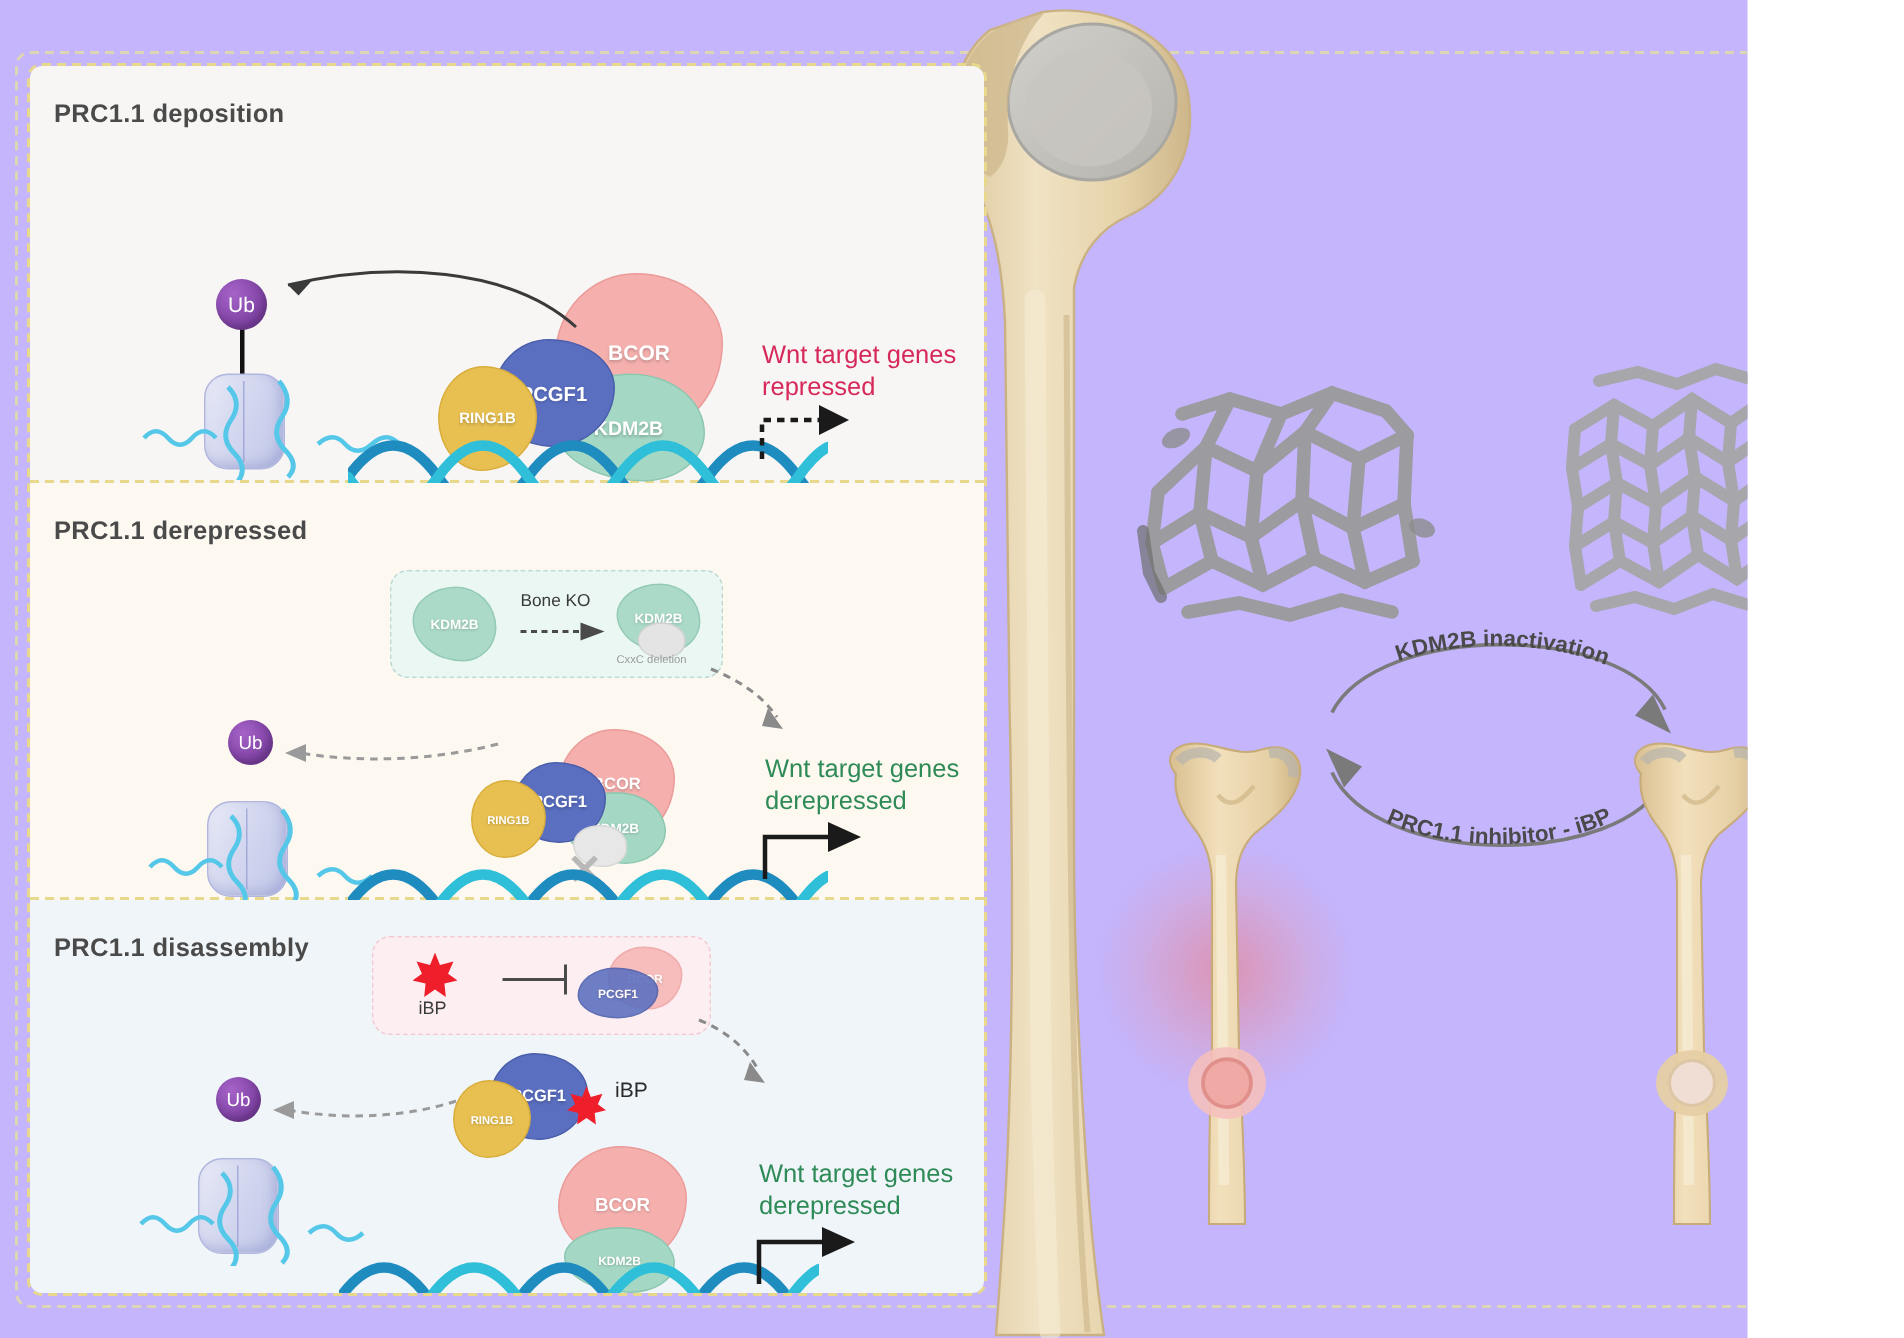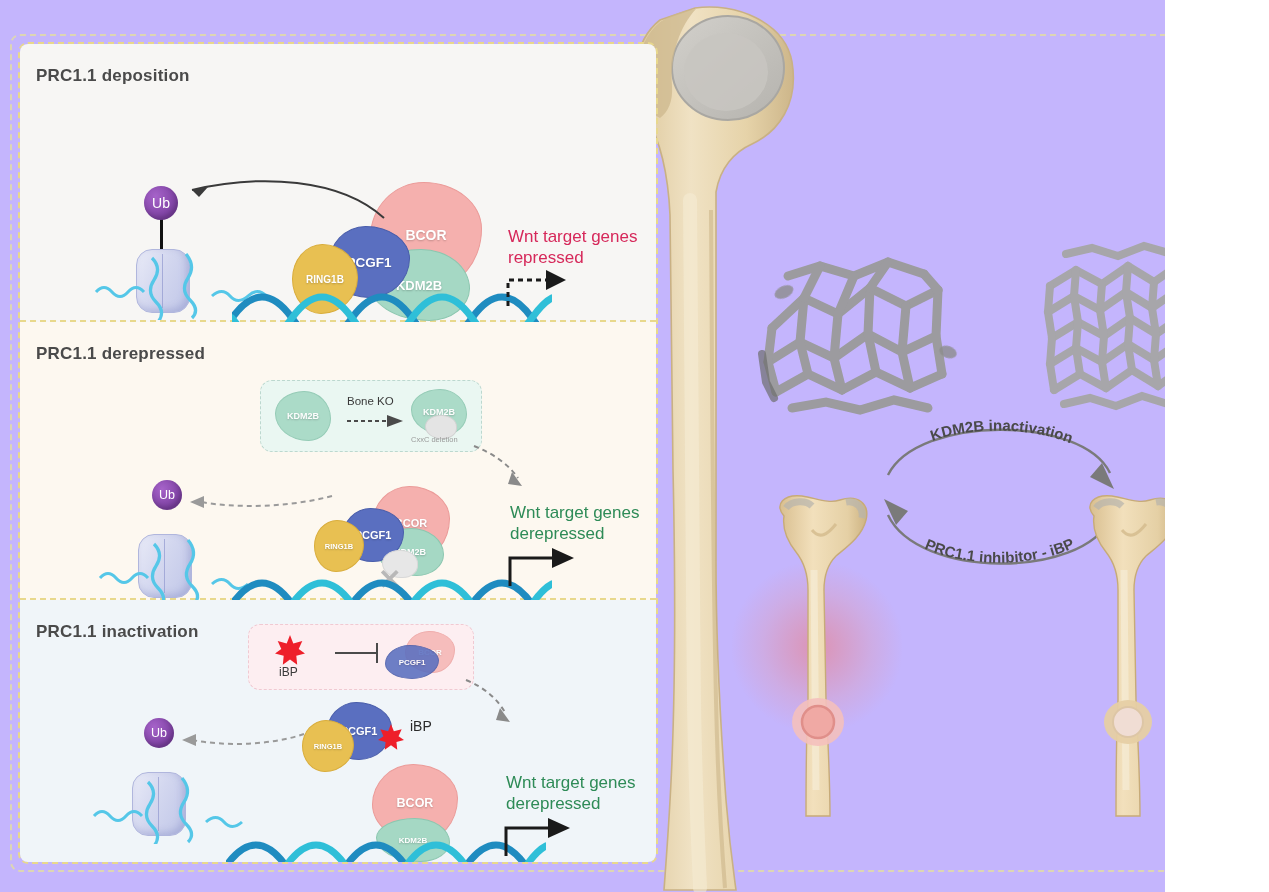--- a/index.html
+++ b/index.html
@@ -292,21 +292,21 @@
         <span>Wnt target genes</span><br>
         <span>derepressed</span>
       </div>
       <svg style="position:absolute; left:484px; top:214px; width:86px; height:54px;" viewBox="0 0 86 54">
         <path d="M6 50 L6 22 L50 22" stroke="#1a1a1a" stroke-width="3" fill="none"></path>
         <path d="M48 12 L70 22 L48 32 Z" fill="#1a1a1a"></path>
       </svg>
     </div>
 
     <div class="panel" id="panel-3">
-      <div class="panel-title">PRC1.1 inactivation</div>
+      <div class="panel-title">PRC1.1 disassembly</div>
 
       <div class="inset inset-ibp" style="left:228px; top:24px; width:226px; height:66px;">
         <div class="star" style="left:26px; top:10px; width:30px; height:30px;"></div>
         <div class="inset-label" style="left:30px; top:40px; font-size:12px; color:#3a3a3a;">iBP</div>
         <svg style="position:absolute; left:84px; top:16px; width:56px; height:24px;" viewBox="0 0 56 24">
           <path d="M2 12 L44 12 M44 2 L44 22" stroke="#4a4a4a" stroke-width="2" fill="none"></path>
         </svg>
         <div class="blob blob-bcor shape-bcor" style="left:156px; top:6px; width:50px; height:42px; font-size:8px; opacity:.78;">BCOR</div>
         <div class="blob blob-pcgf1 shape-pcgf1" style="left:136px; top:20px; width:54px; height:34px; font-size:8px; opacity:.88;">PCGF1</div>
       </div>

